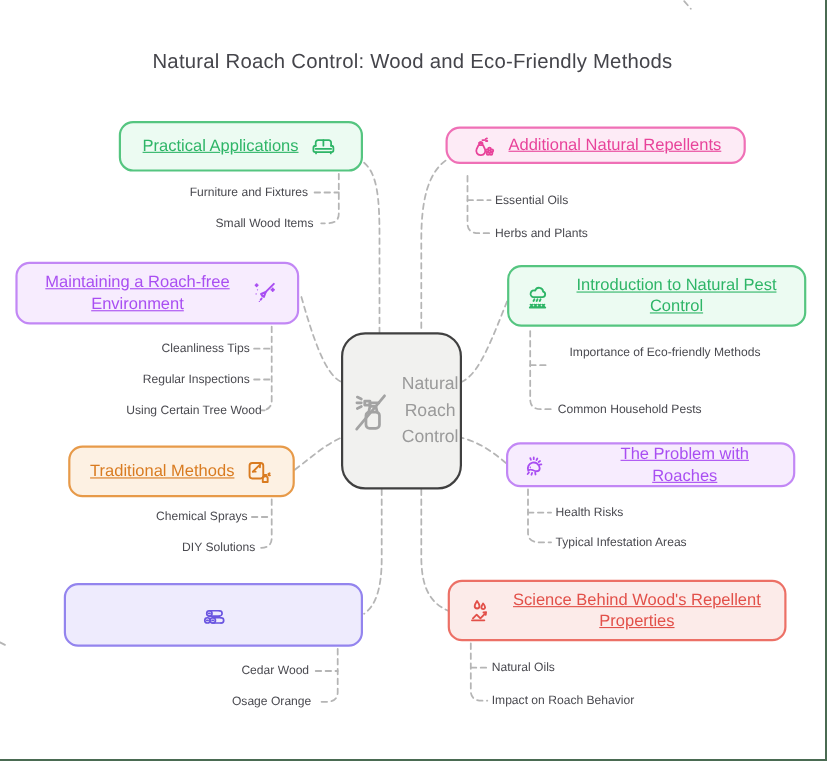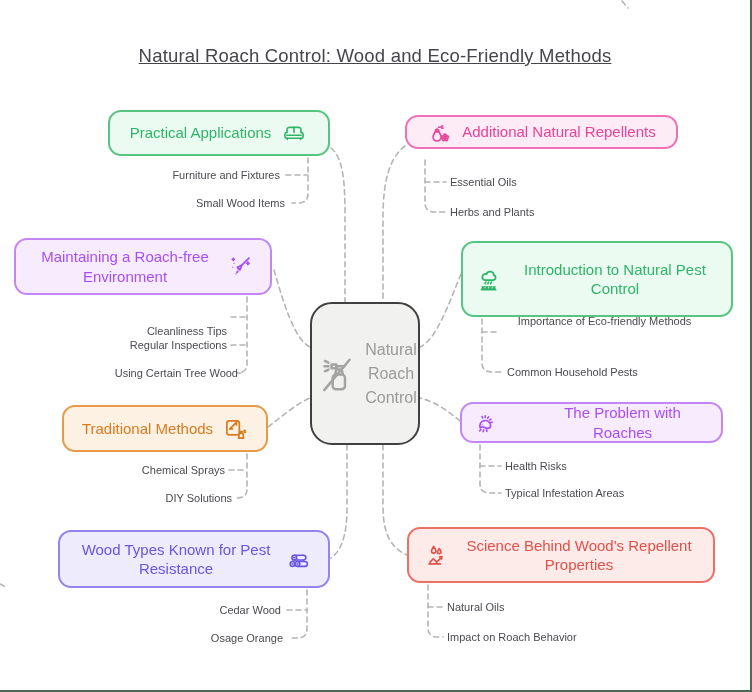--- a/index.html
+++ b/index.html
@@ -5,29 +5,29 @@
   html,body{margin:0;padding:0;background:#ffffff;}
   #canvas{
     position:relative;width:752px;height:692px;background:#ffffff;
     font-family:"Liberation Sans",sans-serif;box-sizing:border-box;
     border-right:2px solid var(--edge,#4a6b52);
     border-bottom:2px solid var(--edge,#4a6b52);
     overflow:hidden;
   }
   .title{
     position:absolute;left:0;top:45px;width:100%;text-align:center;
-    font-size:18.5px;color:#45454b;letter-spacing:.2px;text-decoration:underline;
+    font-size:18.5px;color:#45454b;letter-spacing:.2px;
   }
   svg.connectors{position:absolute;left:0;top:0;}
   svg.connectors path{fill:none;stroke:var(--conn,#b5b5b5);stroke-width:1.6;
     stroke-dasharray:5 4;stroke-linecap:round;}
   .node{
     position:absolute;display:flex;align-items:center;justify-content:center;
     gap:9px;border:2px solid var(--bc);background:var(--bg);color:var(--ac);
-    border-radius:13px;box-sizing:border-box;padding:4px 10px;cursor:default;
+    border-radius:13px;box-sizing:border-box;padding:4px 10px;cursor:default;text-decoration:underline;
   }
   .node .nlabel{font-size:15px;font-weight:500;text-align:center;line-height:1.28;}
   .node .icon{display:flex;flex:none;align-items:center;}
   .center-node{
     position:absolute;left:310px;top:302px;width:110px;height:143px;
     border:2px solid var(--bc);background:var(--bg);border-radius:22px;
     box-sizing:border-box;display:flex;flex-direction:row;align-items:center;
     justify-content:center;gap:6px;color:#9a9a9a;
   }
   .center-node .clabel{width:76px;text-align:center;font-size:16px;line-height:1.5;color:#9a9a9a;}
@@ -123,21 +123,20 @@
         <path d="M7.3 11.8 L13.2 5.9"></path>
         <path d="M7.3 11.8 h2.3 M13.2 5.9 v2.3"></path>
         <path d="M15.6 20.5 v-3.2 l1.1-1.6 h2.1 l.9 1.3 v3.5 z"></path>
         <path d="M17 15.7 v-1.2 h1.7"></path>
         <path d="M20.3 13.6 l1-.4 M20.5 14.9 h1.1"></path>
       </svg>
     </span>
   </div>
 
   <div class="node" style="left: 58px; top: 530px; width: 272px; height: 58px; --ac: #6a55e0; --bc: #9384ee; --bg: #eeebfd;">
-    <span class="nlabel" style="max-width:200px">Wood Types Known for Pest Resistance</span>
     <span class="icon">
       <svg width="27" height="25" viewBox="0 0 24 24" stroke="currentColor" fill="none" stroke-width="1.5" stroke-linecap="round" stroke-linejoin="round">
         <circle cx="8" cy="10.2" r="2.3"></circle>
         <path d="M7.4 10.2 h1.2"></path>
         <path d="M8 7.9 H16.8 M8 12.5 H16.8"></path>
         <path d="M16.8 7.9 a2.3 2.3 0 0 1 0 4.6"></path>
         <circle cx="6.3" cy="16.3" r="2.3"></circle>
         <path d="M5.7 16.3 h1.2"></path>
         <circle cx="11" cy="16.3" r="2.3"></circle>
         <path d="M10.4 16.3 h1.2"></path>
@@ -157,21 +156,21 @@
         <circle cx="16.6" cy="14.7" r="1.15"></circle>
         <circle cx="18.6" cy="16.2" r="1.15"></circle>
         <circle cx="17.9" cy="18.5" r="1.15"></circle>
         <circle cx="15.4" cy="18.5" r="1.15"></circle>
         <circle cx="14.6" cy="16.2" r="1.15"></circle>
       </svg>
     </span>
     <span class="nlabel">Additional Natural Repellents</span>
   </div>
 
-  <div class="node" style="left: 461px; top: 241px; width: 272px; height: 76px; --ac: #2eb567; --bc: #55c580; --bg: #ecfbf2;">
+  <div class="node" style="left: 461px; top: 241px; width: 272px; height: 56px; --ac: #2eb567; --bc: #55c580; --bg: #ecfbf2;">
     <span class="icon">
       <svg width="27" height="27" viewBox="0 0 24 24" stroke="currentColor" fill="none" stroke-width="1.5" stroke-linecap="round" stroke-linejoin="round">
         <path d="M7.6 12.6 h7.6 a2.3 2.3 0 0 0 .6-4.5 3.3 3.3 0 0 0-6.4-.9 2.8 2.8 0 0 0-1.8 5.4 z"></path>
         <path d="M8.7 14.3 l-.7 1.4 M11.2 14.3 l-.7 1.4 M13.7 14.3 l-.7 1.4"></path>
         <path d="M5.6 18.6 l1.6 1.6 M7.2 18.6 l-1.6 1.6 M8.8 18.6 l1.6 1.6 M10.4 18.6 l-1.6 1.6 M12 18.6 l1.6 1.6 M13.6 18.6 l-1.6 1.6 M15.2 18.6 l1.6 1.6 M16.8 18.6 l-1.6 1.6"></path>
         <path d="M5 21 h12.5"></path>
       </svg>
     </span>
     <span class="nlabel" style="max-width:206px">Introduction to Natural Pest Control</span>
   </div>
@@ -210,21 +209,21 @@
         <path d="M12.7 7.1 h-2.5 v1.9 h2.5 z"></path>
         <path d="M8.6 6.1 l-1.9-.9 M8.6 7.9 h-2.1 M8.6 9.7 l-1.9.9"></path>
         <path d="M6.4 20.4 L19.6 4.6"></path>
       </svg>
     </span>
     <div class="clabel">Natural Roach Control</div>
   </div>
 
   <div class="child" style="right:470px;top:175px">Furniture and Fixtures</div>
   <div class="child" style="right:465px;top:203px">Small Wood Items</div>
-  <div class="child" style="right:523px;top:331px">Cleanliness Tips</div>
+  <div class="child" style="right:523px;top:317px">Cleanliness Tips</div>
   <div class="child" style="right:523px;top:345px">Regular Inspections</div>
   <div class="child" style="right:512px;top:373px">Using Certain Tree Wood</div>
   <div class="child" style="right:525px;top:470px">Chemical Sprays</div>
   <div class="child" style="right:518px;top:498px">DIY Solutions</div>
   <div class="child" style="right:469px;top:610px">Cedar Wood</div>
   <div class="child" style="right:467px;top:638px">Osage Orange</div>
 
   <div class="child" style="left:450px;top:182px">Essential Oils</div>
   <div class="child" style="left:450px;top:212px">Herbs and Plants</div>
   <div class="child wrap" style="left:502px;top:311px;width:205px;line-height:21px">Importance of Eco-friendly Methods</div>

